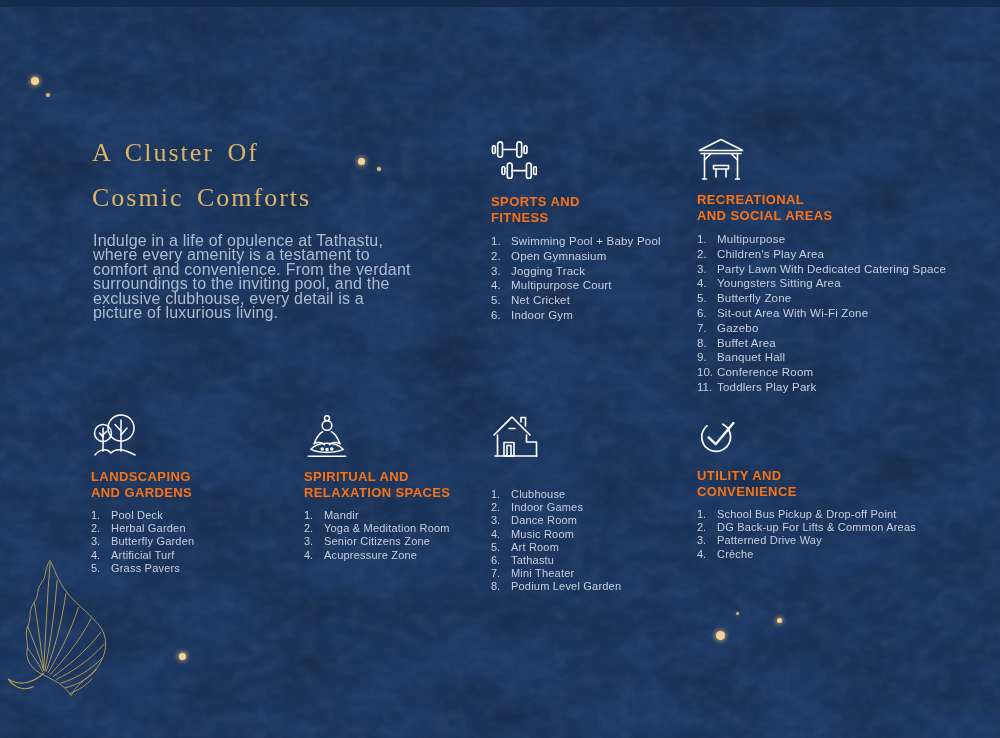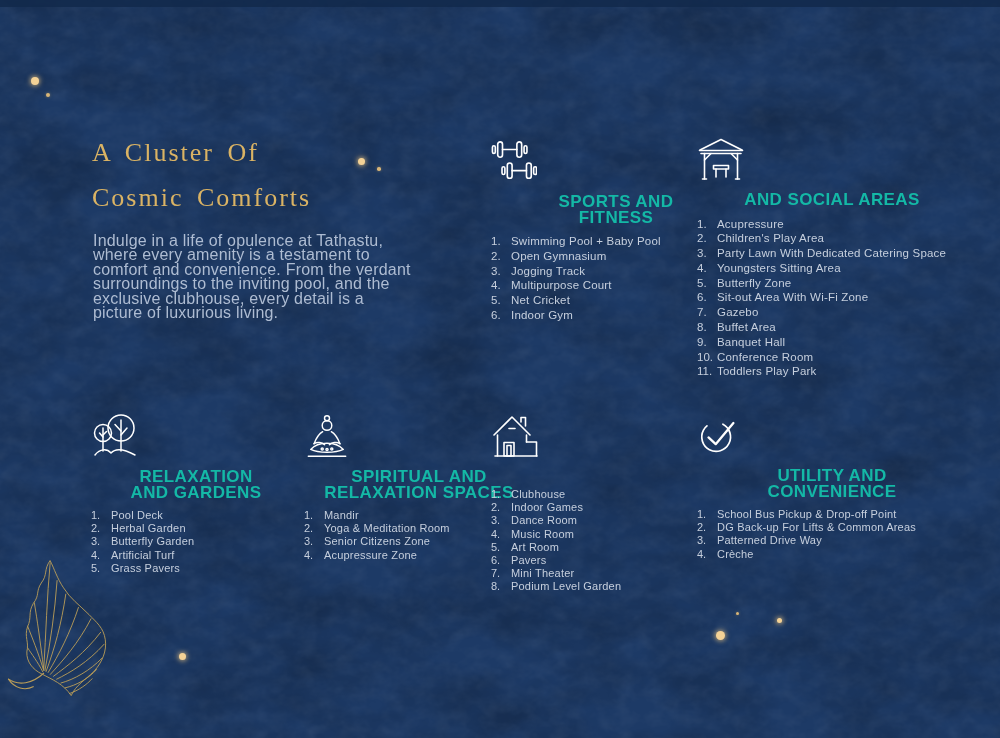--- a/index.html
+++ b/index.html
@@ -29,22 +29,22 @@
   .s-sports      {left:491px;top:137px;width:250px;}
   .s-recreational{left:697px;top:135px;width:270px;}
   .s-landscaping {left:91px; top:412px;width:210px;}
   .s-spiritual   {left:304px;top:412px;width:230px;}
   .s-leisure     {left:491px;top:412px;width:210px;}
   .s-utility     {left:697px;top:411px;width:270px;}
 
   .sec-icon{height:52px;display:flex;align-items:flex-start;}
   .sec-icon svg{display:block;}
   .sec-heading{
-    margin-top:5px;font-size:17px;font-weight:700;line-height:15.5px;
-    letter-spacing:.4px;color:#14b8a6;text-align:center;
+    margin-top:5px;font-size:13px;font-weight:700;line-height:15.5px;
+    letter-spacing:.4px;color:#f97316;
   }
   .list{margin-top:9px;color:#c6cfdd;}
   .s-leisure .list{margin-top:24px;}
   .li{display:flex;white-space:nowrap;}
   .row-top .li{font-size:11.5px;line-height:14.8px;}
   .row-bottom .li{font-size:11px;line-height:13.2px;}
   .li .num{width:20px;flex:0 0 20px;}
   .li .txt{letter-spacing:.2px;}
 
   
@@ -137,26 +137,27 @@
       <line x1="7.5" y1="25" x2="14" y2="18.5"></line>
       <line x1="40.5" y1="25" x2="34" y2="18.5"></line>
       <line x1="5.5" y1="44" x2="9.5" y2="44"></line>
       <line x1="38.5" y1="44" x2="42.5" y2="44"></line>
       <rect x="16.5" y="30.5" width="15" height="3.5"></rect>
       <line x1="19" y1="34" x2="19" y2="42"></line>
       <line x1="29" y1="34" x2="29" y2="42"></line>
     </svg>
   </div>
   <div class="sec-heading">
+    <div>RECREATIONAL</div>
     <div>AND SOCIAL AREAS</div>
   </div>
   <div class="list">
       <div class="li">
         <span class="num">1.</span>
-        <span class="txt">Acupressure</span>
+        <span class="txt">Multipurpose</span>
       </div>
       <div class="li">
         <span class="num">2.</span>
         <span class="txt">Children's Play Area</span>
       </div>
       <div class="li">
         <span class="num">3.</span>
         <span class="txt">Party Lawn With Dedicated Catering Space</span>
       </div>
       <div class="li">
@@ -202,21 +203,21 @@
       <line x1="30" y1="8" x2="30" y2="39"></line>
       <line x1="30" y1="19" x2="24" y2="12.5"></line>
       <line x1="30" y1="23" x2="36" y2="16"></line>
       <line x1="12" y1="16" x2="12" y2="39"></line>
       <line x1="12" y1="25" x2="8.5" y2="21"></line>
       <line x1="12" y1="23" x2="15.5" y2="19.5"></line>
       <path d="M4,43 C9,36.5 16,36.5 20,41 C24,36.5 32,36.5 44,43"></path>
     </svg>
   </div>
   <div class="sec-heading">
-    <div>RELAXATION</div>
+    <div>LANDSCAPING</div>
     <div>AND GARDENS</div>
   </div>
   <div class="list">
       <div class="li">
         <span class="num">1.</span>
         <span class="txt">Pool Deck</span>
       </div>
       <div class="li">
         <span class="num">2.</span>
         <span class="txt">Herbal Garden</span>
@@ -306,21 +307,21 @@
       <div class="li">
         <span class="num">4.</span>
         <span class="txt">Music Room</span>
       </div>
       <div class="li">
         <span class="num">5.</span>
         <span class="txt">Art Room</span>
       </div>
       <div class="li">
         <span class="num">6.</span>
-        <span class="txt">Pavers</span>
+        <span class="txt">Tathastu</span>
       </div>
       <div class="li">
         <span class="num">7.</span>
         <span class="txt">Mini Theater</span>
       </div>
       <div class="li">
         <span class="num">8.</span>
         <span class="txt">Podium Level Garden</span>
       </div>
     </div>

